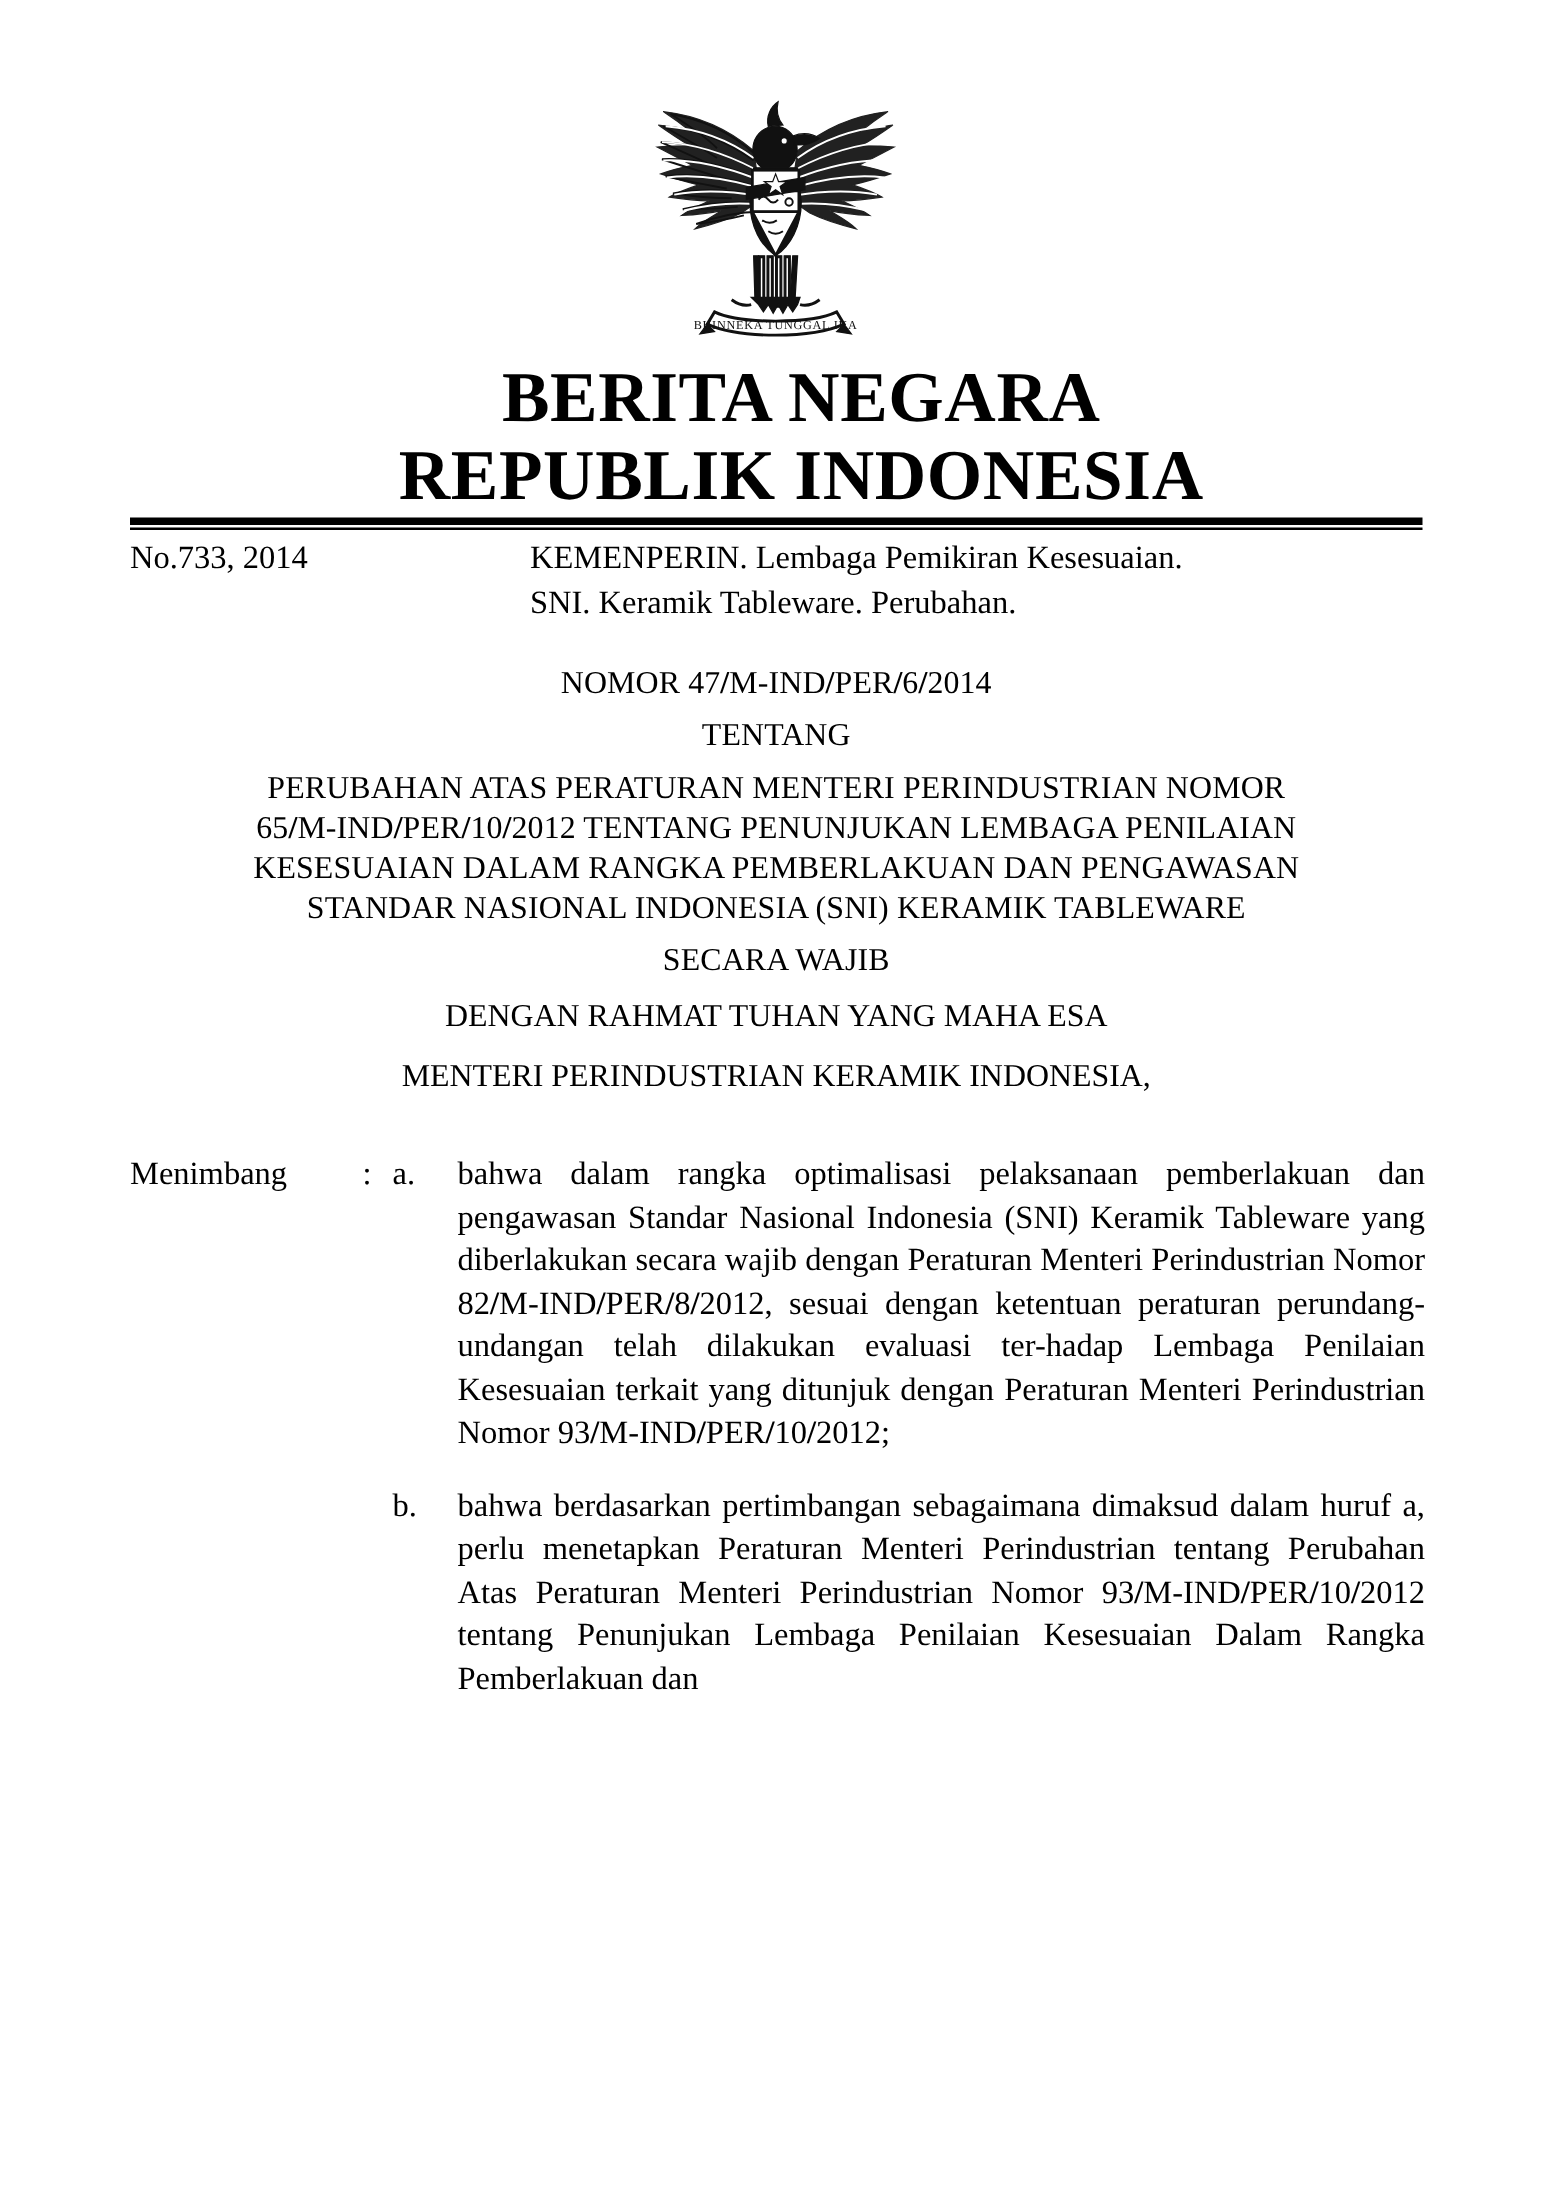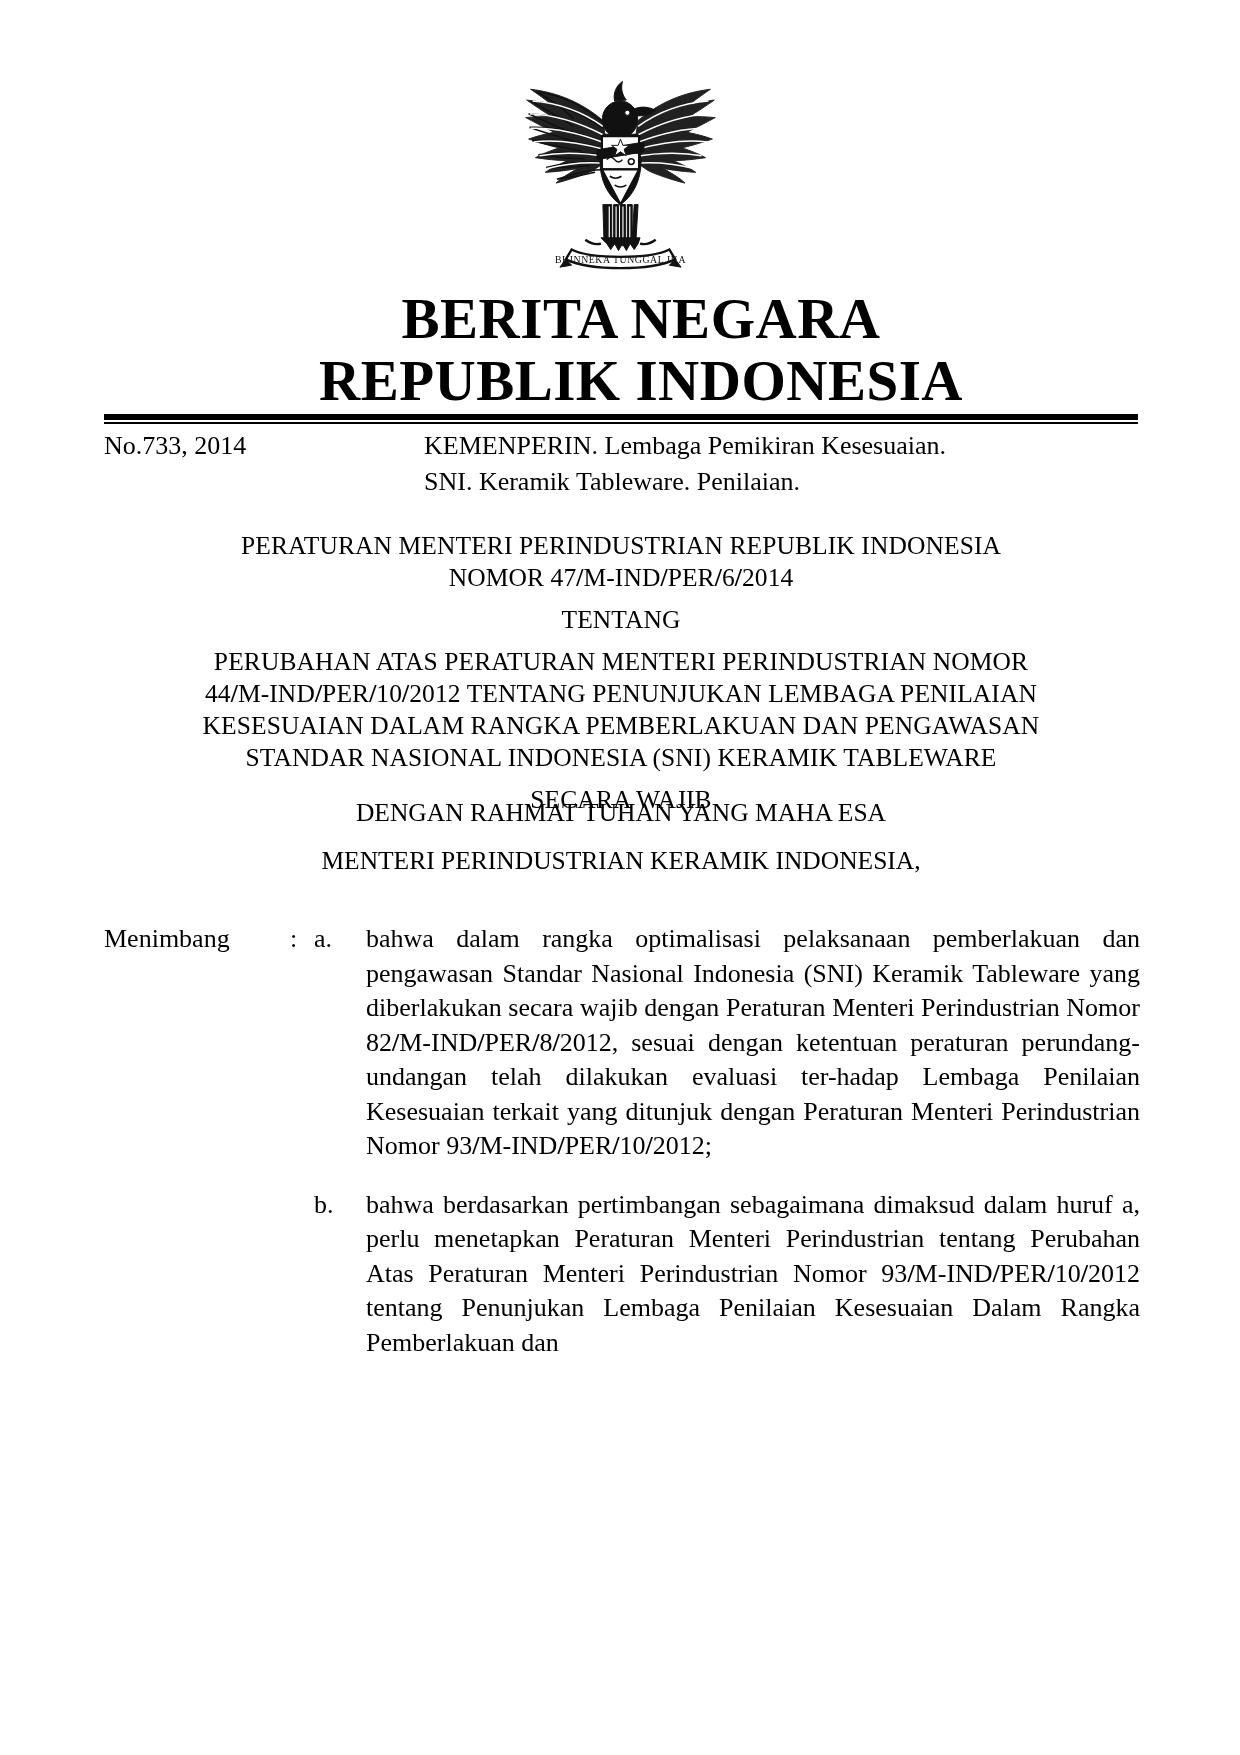--- a/index.html
+++ b/index.html
@@ -289,35 +289,34 @@
     <div class="masthead-line">REPUBLIK INDONESIA</div>
   </div>
 
   <div class="rule"></div>
   <div class="rule-thin"></div>
 
   <div class="gazette-row">
     <div class="gazette-no">No.733, 2014</div>
     <div class="gazette-subject">
       <div>KEMENPERIN. Lembaga Pemikiran Kesesuaian.</div>
-      <div class="last">SNI. Keramik Tableware. Penilaian.</div>
+      <div class="last">SNI. Keramik Tableware. Perubahan.</div>
     </div>
   </div>
 
   <div class="title-block">
-    <div class="title-line">PERATURAN MENTERI PERINDUSTRIAN REPUBLIK INDONESIA</div>
     <div class="title-line">
       <span>NOMOR 47</span><span class="sl">/</span><span>M-IND</span><span class="sl">/</span><span>PER</span><span class="sl">/</span><span>6</span><span class="sl">/</span><span>2014</span>
     </div>
     <div class="gap-sm"></div>
     <div class="title-line">TENTANG</div>
     <div class="gap-sm"></div>
     <div class="title-line">PERUBAHAN ATAS PERATURAN MENTERI PERINDUSTRIAN NOMOR</div>
     <div class="title-line">
-      <span>44</span><span class="sl">/</span><span>M-IND</span><span class="sl">/</span><span>PER</span><span class="sl">/</span><span>10</span><span class="sl">/</span><span>2012 TENTANG PENUNJUKAN LEMBAGA PENILAIAN</span>
+      <span>65</span><span class="sl">/</span><span>M-IND</span><span class="sl">/</span><span>PER</span><span class="sl">/</span><span>10</span><span class="sl">/</span><span>2012 TENTANG PENUNJUKAN LEMBAGA PENILAIAN</span>
     </div>
     <div class="title-line">KESESUAIAN DALAM RANGKA PEMBERLAKUAN DAN PENGAWASAN</div>
     <div class="title-line">STANDAR NASIONAL INDONESIA (SNI) KERAMIK TABLEWARE</div>
     <div class="gap-sm"></div>
     <div class="title-line">SECARA WAJIB</div>
   </div>
 
   <div class="preamble">
     <div class="preamble-line">DENGAN RAHMAT TUHAN YANG MAHA ESA</div>
     <div class="gap-md"></div>

